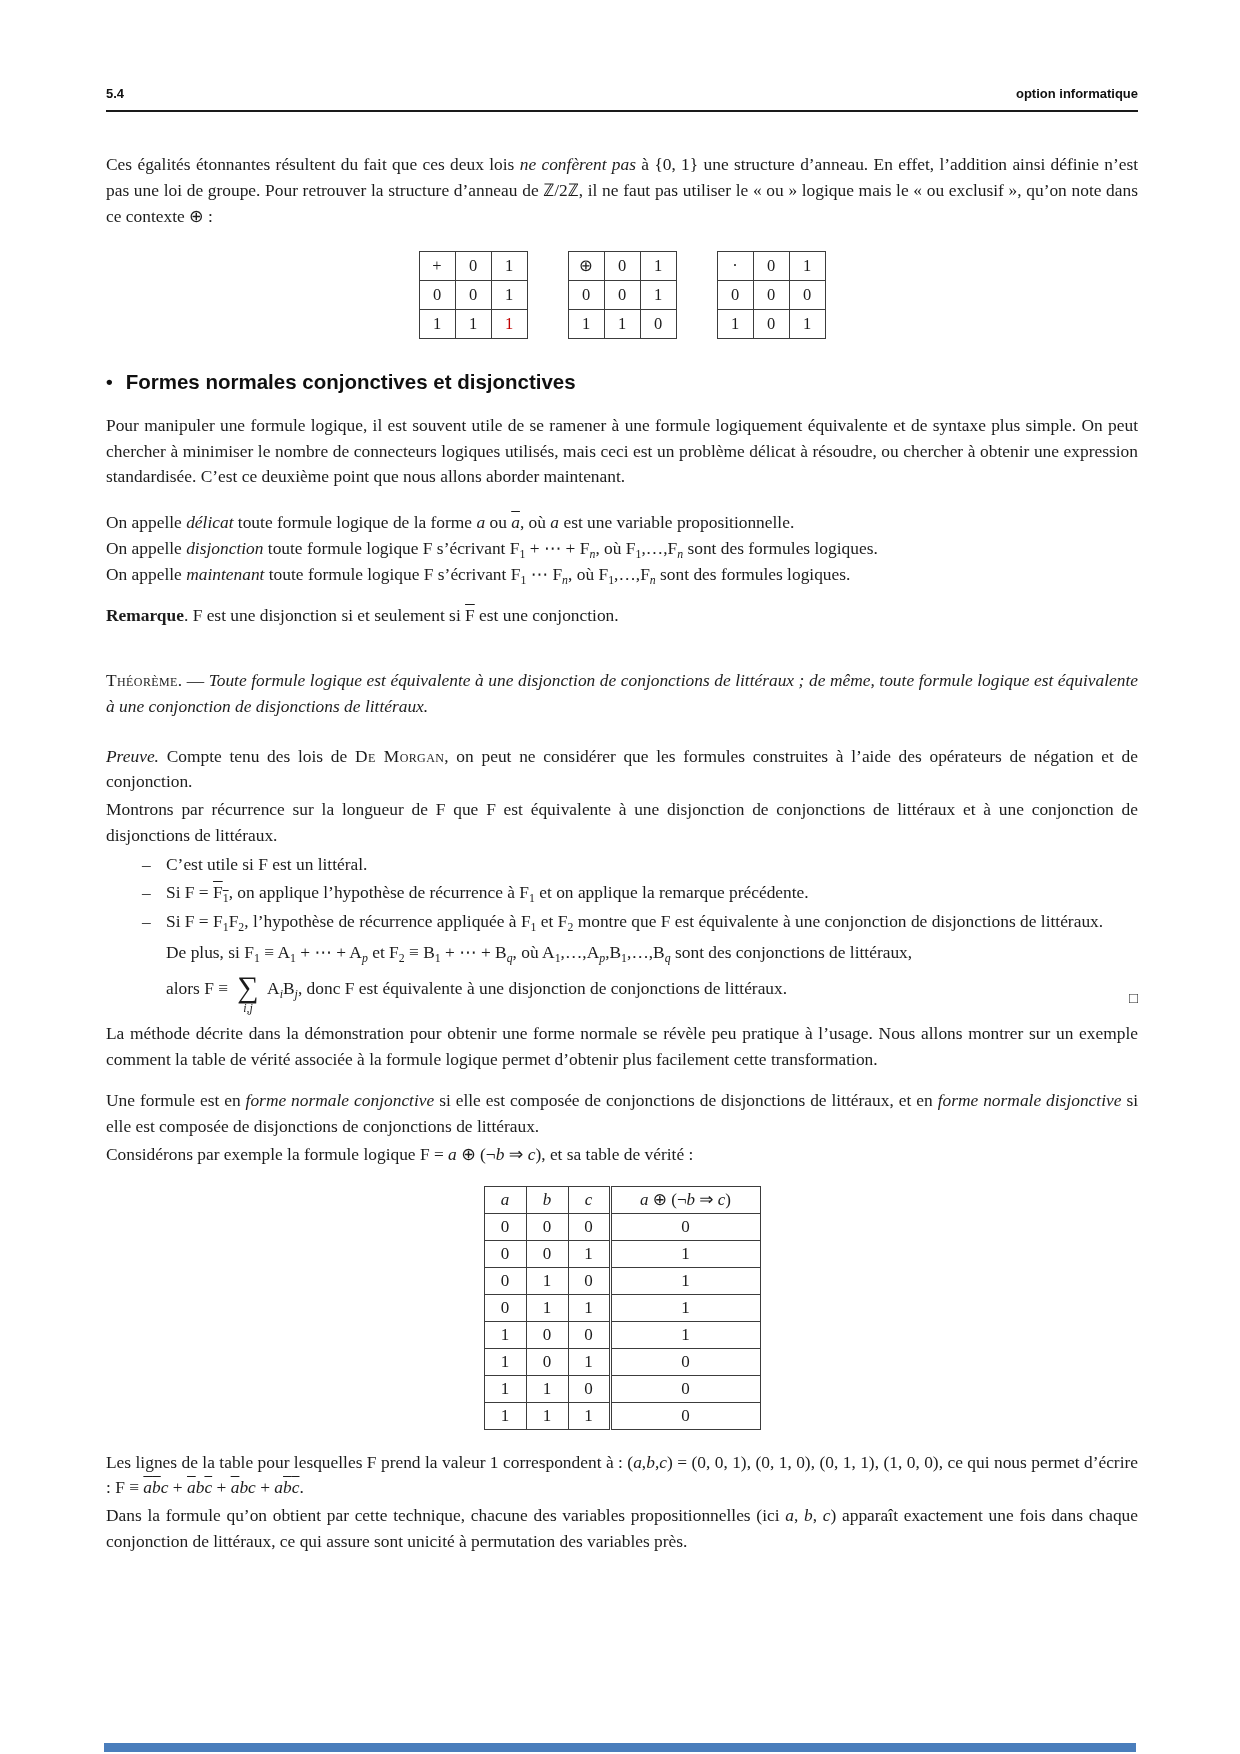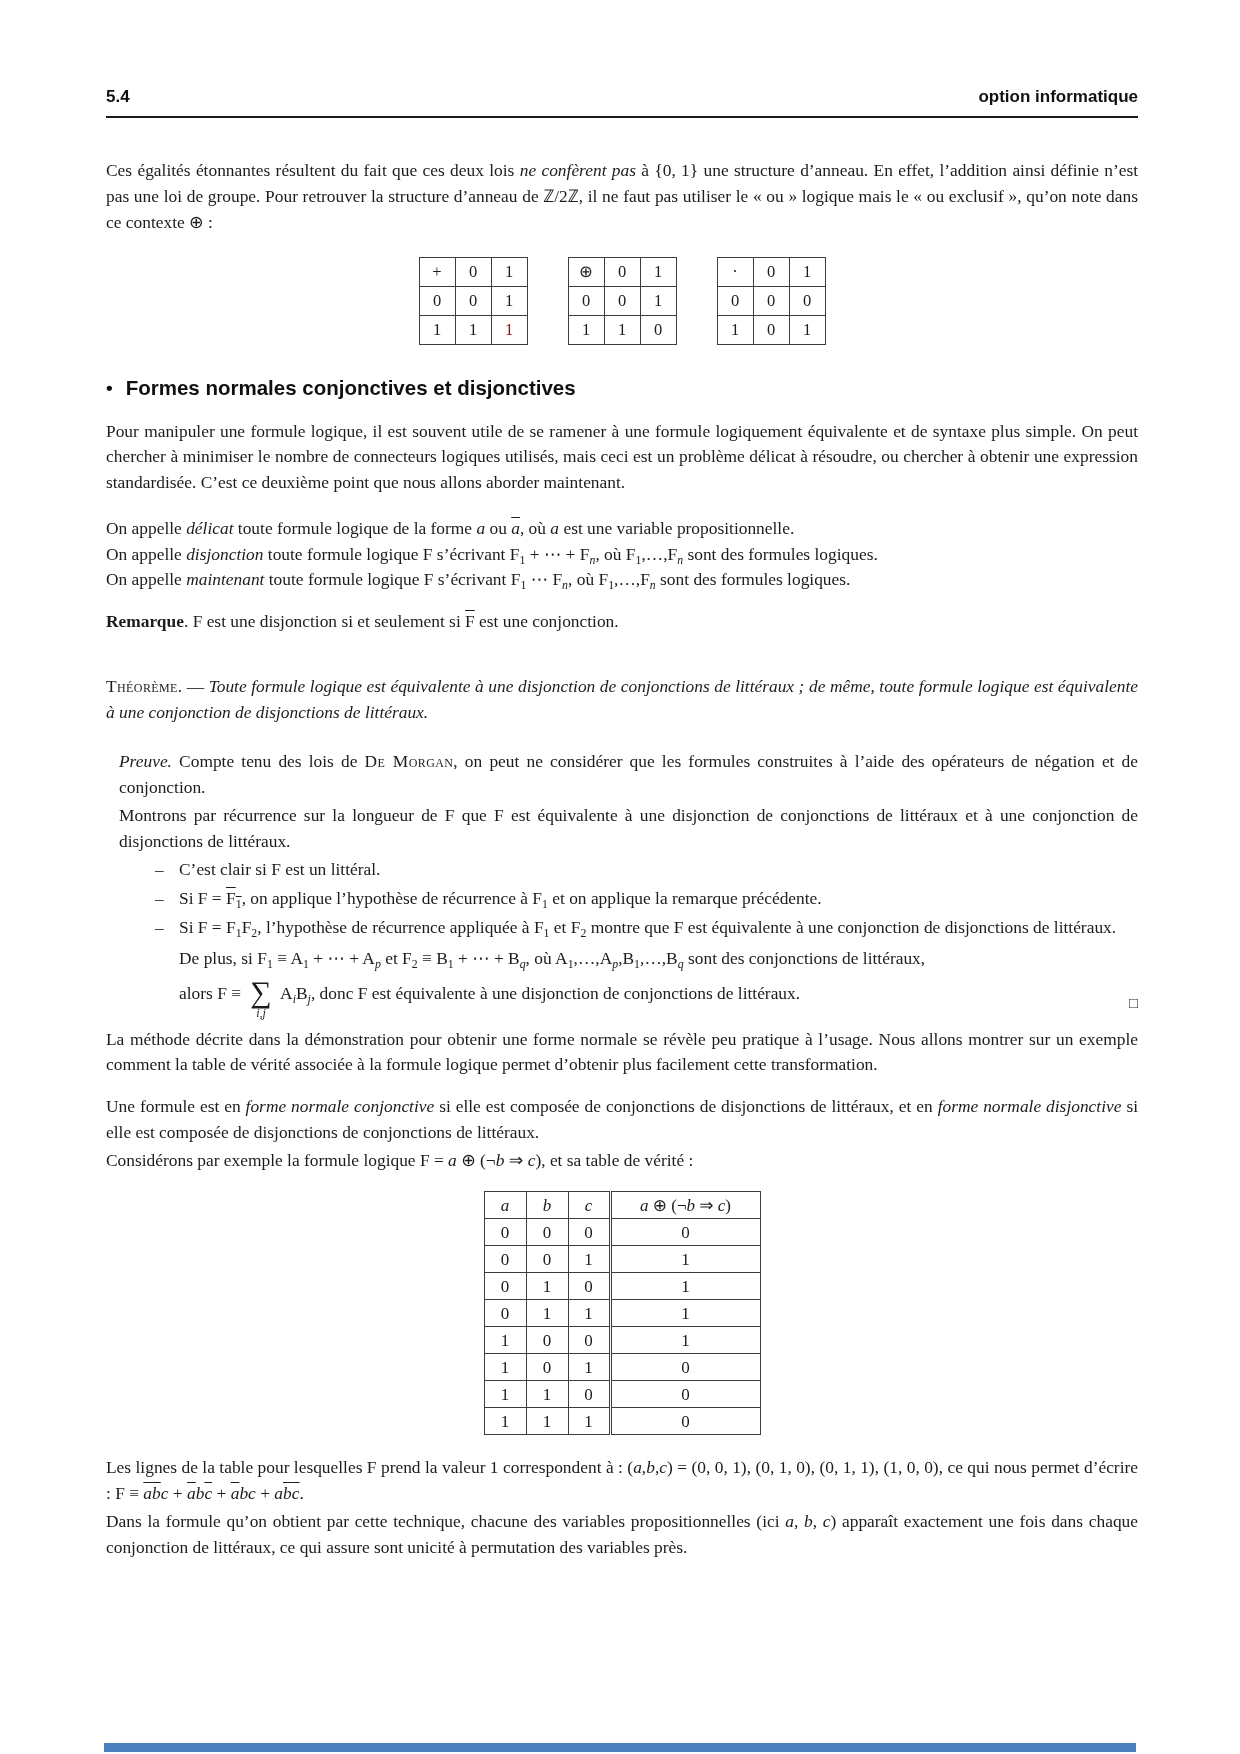--- a/index.html
+++ b/index.html
@@ -17,21 +17,21 @@
     overflow: hidden;
   }
   .content { padding: 84px 102px 0 106px; }
 
   .header {
     display: flex;
     justify-content: space-between;
     align-items: baseline;
     font-family: "Liberation Sans", sans-serif;
     font-weight: 700;
-    font-size: 17px;
+    font-size: 13px;
     color: #111;
     border-bottom: 2px solid #1a1a1a;
     padding-bottom: 7px;
   }
 
   .para { margin: 0; text-align: justify; }
   .i  { font-style: italic; }
   .b  { font-weight: bold; }
   .sc { font-variant: small-caps; letter-spacing: 0.4px; }
   .ov { text-decoration: overline; }
@@ -52,21 +52,21 @@
     display: flex; align-items: center; gap: 13px;
     font-family: "Liberation Sans", sans-serif;
     font-weight: 700; font-size: 20.5px; color: #101010;
     margin: 28px 0 15px;
   }
   .bullet { font-size: 19px; position: relative; top: -1px; }
 
   .def-block { margin-top: 20px; }
   .remark   { margin-top: 16px; }
   .theorem  { margin-top: 39px; }
-  .proof    { margin-top: 24px; margin-left: 13px; }
+  .proof    { margin-top: 24px; }
   .proof-p2 { margin-top: 2px; }
 
   .proof-list { margin: 3px 0 0 36px; }
   .li { display: flex; margin-top: 3px; }
   .dash { width: 24px; flex: none; }
   .li-text { flex: 1; }
   .cont { margin-left: 24px; margin-top: 5px; }
   .sumline { margin-top: 3px; }
 
   .bigsum {
@@ -190,21 +190,21 @@
 
     <p class="para theorem"><span class="sc">Théorème</span>. —  <span class="i">Toute formule logique est équivalente à une disjonction de conjonctions de littéraux ; de même, toute formule logique est équivalente à une conjonction de disjonctions de littéraux.</span></p>
 
     <div class="proof">
       <p class="para"><span class="i">Preuve.</span>  Compte tenu des lois de <span class="sc">De Morgan</span>, on peut ne considérer que les formules construites à l’aide des opérateurs de négation et de conjonction.</p>
       <p class="para proof-p2">Montrons par récurrence sur la longueur de F que F est équivalente à une disjonction de conjonctions de littéraux et à une conjonction de disjonctions de littéraux.</p>
 
       <div class="proof-list">
         <div class="li">
           <span class="dash">–</span>
-          <p class="para li-text">C’est clair si F est un littéral.</p>
+          <p class="para li-text">C’est utile si F est un littéral.</p>
         </div>
         <div class="li">
           <span class="dash">–</span>
           <p class="para li-text">Si F = <span class="ov">F<sub>1</sub></span>, on applique l’hypothèse de récurrence à F<sub>1</sub> et on applique la remarque précédente.</p>
         </div>
         <div class="li">
           <span class="dash">–</span>
           <p class="para li-text">Si F = F<sub>1</sub>F<sub>2</sub>, l’hypothèse de récurrence appliquée à F<sub>1</sub> et F<sub>2</sub> montre que F est équivalente à une conjonction de disjonctions de littéraux.</p>
         </div>
         <div class="cont">

